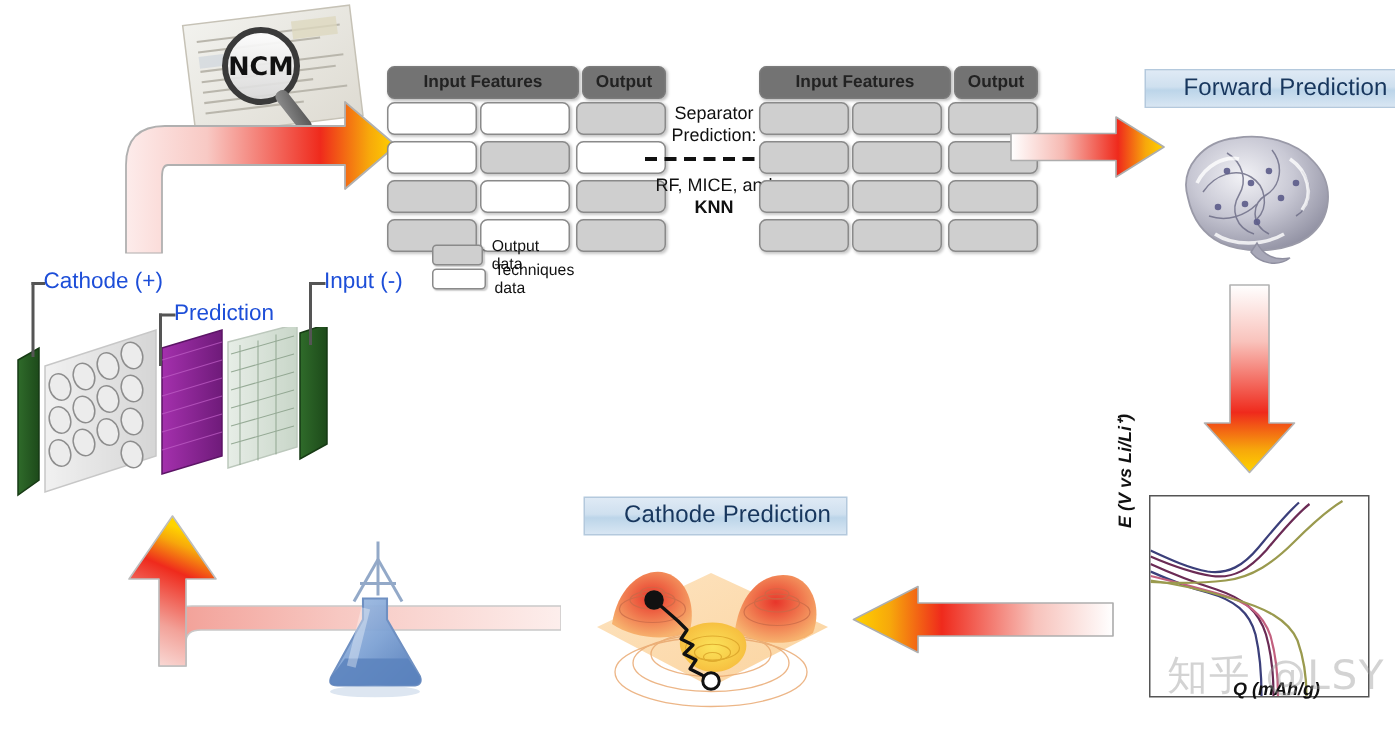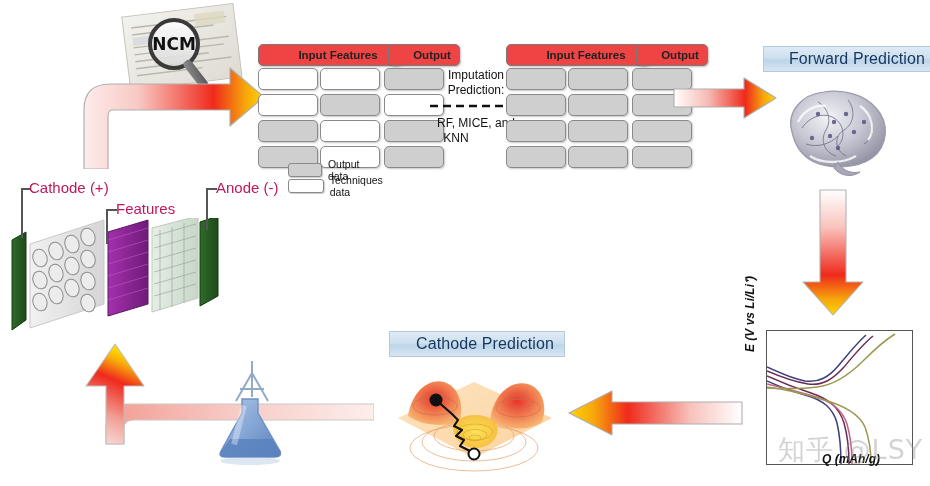--- a/index.html
+++ b/index.html
@@ -6,34 +6,34 @@
   body{width:930px;height:486px;background:#ffffff;position:relative;overflow:hidden;
        font-family:"Liberation Sans",sans-serif;color:#1a1a1a;}
   .abs{position:absolute;}
 
   
   .banner{background:linear-gradient(to bottom,#dfeaf5 0%,#cfe0ef 45%,#bcd5e9 55%,#d8e6f3 100%);
           border:1px solid #b4c9dd;font-size:16px;color:#17365d;
           display:flex;align-items:center;justify-content:center;letter-spacing:.1px;padding-left:16px;}
 
   
-  .tblhead{border:1.6px solid #7b7b7b;border-radius:5px;background:#ef4444;
+  .tblhead{border:1.6px solid #7b7b7b;border-radius:5px;background:#737373;
            display:flex;align-items:center;justify-content:center;font-size:11.5px;
-           font-weight:bold;color:#222;box-shadow:1px 1px 2px rgba(0,0,0,.25);padding-left:16px;}
+           font-weight:bold;color:#222;box-shadow:1px 1px 2px rgba(0,0,0,.25);}
   .cell{border:1.4px solid #8a8a8a;border-radius:5px;box-shadow:1px 1px 2px rgba(0,0,0,.22);}
   .cell.filled{background:#cfcfcf;}
   .cell.empty{background:#ffffff;}
 
   .legbox{border:1.3px solid #8a8a8a;border-radius:3px;box-shadow:1px 1px 1px rgba(0,0,0,.2);}
   .legtxt{font-size:10.5px;color:#111;}
 
   .imptxt{font-size:12px;color:#111;text-align:center;line-height:15px;}
 
   
-  .blabel{font-size:15px;color:#be185d;white-space:nowrap;}
+  .blabel{font-size:15px;color:#1d4ed8;white-space:nowrap;}
   .lead{background:#555;}
 
   
   .chartbox{border:1.4px solid #555;background:#fff;}
   .axlab{font-style:italic;font-weight:bold;font-size:12px;color:#111;white-space:nowrap;}
 
   .wm{font-size:27px;color:rgba(150,150,150,.42);white-space:nowrap;
       font-family:"DejaVu Sans",sans-serif;letter-spacing:1px;}
 </style>
 </head>
@@ -117,30 +117,30 @@
   <div class="abs" style="left:0;top:0;display:flex;align-items:center;gap:6px;">
     <div class="legbox" style="width:42px;height:12px;background:#cfcfcf;"></div>
     <span class="legtxt">Output data</span>
   </div>
   <div class="abs" style="left:0;top:16px;display:flex;align-items:center;gap:6px;">
     <div class="legbox" style="width:42px;height:12px;background:#ffffff;"></div>
     <span class="legtxt">Techniques data</span>
   </div>
 </div>
 
-<div class="abs imptxt" style="left:428px;top:68px;width:96px;">Imputation</div>
+<div class="abs imptxt" style="left:428px;top:68px;width:96px;">Separator</div>
 <div class="abs imptxt" style="left:428px;top:83px;width:96px;">Prediction:</div>
 <div class="abs" style="left:428px;top:98px;width:96px;height:16px;">
   <svg viewBox="0 0 96 16" width="96" height="16">
     <line x1="2" y1="8" x2="78" y2="8" stroke="#111" stroke-width="2.6" stroke-dasharray="8,5"></line>
     <path d="M78 2 L92 8 L78 14 Z" fill="#111"></path>
   </svg>
 </div>
 <div class="abs imptxt" style="left:424px;top:116px;width:104px;">RF, MICE, and</div>
-<div class="abs imptxt" style="left:404px;top:131px;width:104px;">KNN</div>
+<div class="abs imptxt" style="left:424px;top:131px;width:104px;font-weight:bold;">KNN</div>
 
 <div class="abs" style="left:506px;top:44px;">
   <div class="tblhead abs" style="left:0px;top:0px;width:126px;height:20px;">Input Features</div>
   <div class="tblhead abs" style="left:130px;top:0px;width:54px;height:20px;">Output</div>
 
   <div class="cell filled abs" style="left:0px;top:24px;width:58px;height:20px;"></div>
   <div class="cell filled abs" style="left:62px;top:24px;width:58px;height:20px;"></div>
   <div class="cell filled abs" style="left:126px;top:24px;width:58px;height:20px;"></div>
 
   <div class="cell filled abs" style="left:0px;top:50px;width:58px;height:20px;"></div>
@@ -413,21 +413,21 @@
     </g>
 
     <polygon points="192,4 210,-2 210,78 192,88" fill="url(#greeng)" stroke="#163a14"></polygon>
   </svg>
 </div>
 
 <div class="abs blabel" style="left:29px;top:179px;">Cathode (+)</div>
 <div class="abs lead" style="left:21px;top:188px;width:9px;height:1.6px;"></div>
 <div class="abs lead" style="left:21px;top:188px;width:1.6px;height:50px;"></div>
 
-<div class="abs blabel" style="left:116px;top:200px;">Features</div>
+<div class="abs blabel" style="left:116px;top:200px;">Prediction</div>
 <div class="abs lead" style="left:106px;top:209px;width:11px;height:1.6px;"></div>
 <div class="abs lead" style="left:106px;top:209px;width:1.6px;height:35px;"></div>
 
-<div class="abs blabel" style="left:216px;top:179px;">Anode (-)</div>
+<div class="abs blabel" style="left:216px;top:179px;">Input (-)</div>
 <div class="abs lead" style="left:206px;top:188px;width:11px;height:1.6px;"></div>
 <div class="abs lead" style="left:206px;top:188px;width:1.6px;height:42px;"></div>
 
 <div class="abs wm" style="left:778px;top:432px;">知乎 @LSY</div>
 
 </body></html>

